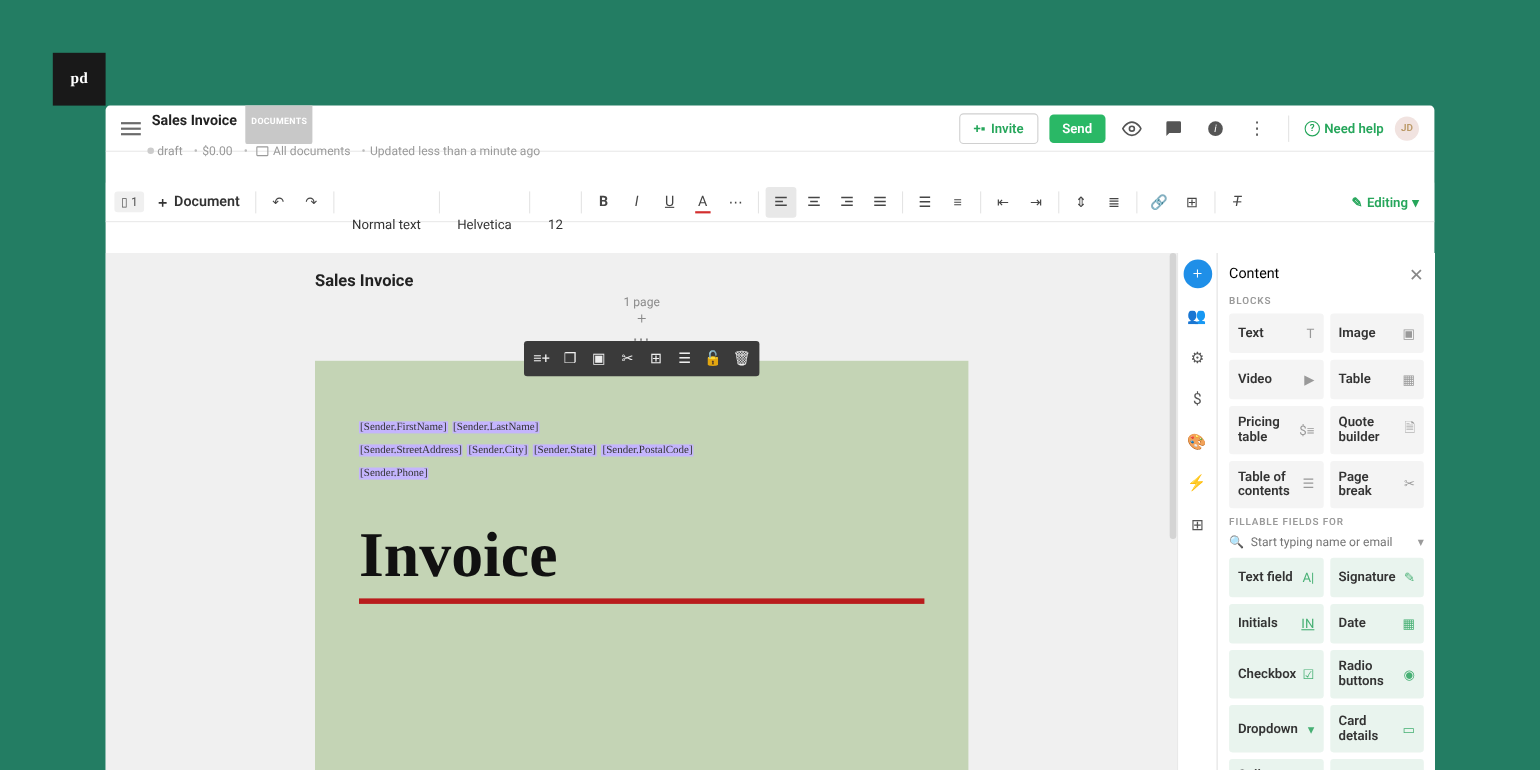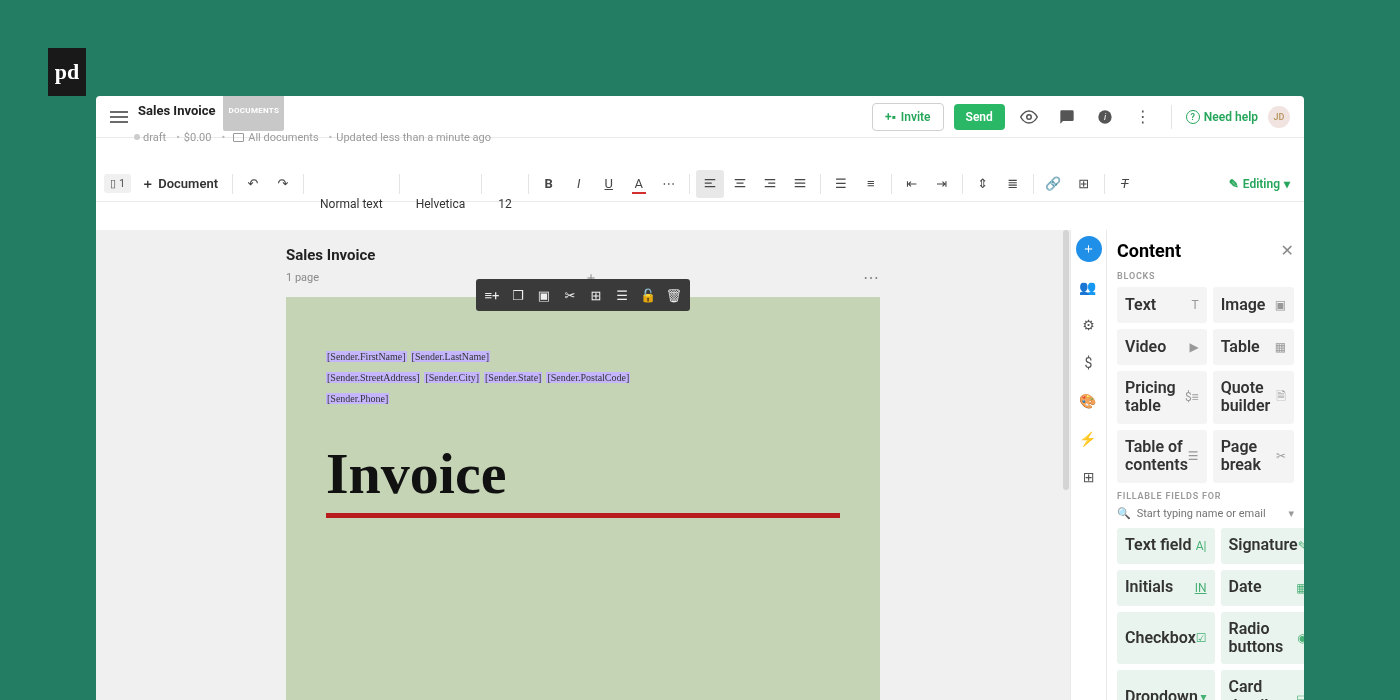--- a/index.html
+++ b/index.html
@@ -1,17 +1,17 @@
 <!DOCTYPE html>
 <html><head>
 <meta charset="utf-8">
 <style>
 * { margin: 0; padding: 0; box-sizing: border-box; font-family: -apple-system, BlinkMacSystemFont, "Segoe UI", Roboto, sans-serif; }
 body { background: #237d63; width: 1400px; height: 700px; overflow: hidden; position: relative; }
-.logo-box { position: absolute; top: 48px; left: 48px; width: 38px; height: 48px; background: #191919; color: #fff; display: flex; align-items: center; justify-content: center; font-size: 22px; font-weight: 600; font-family: serif; }
+.logo-box { position: absolute; top: 48px; left: 48px; width: 48px; height: 48px; background: #191919; color: #fff; display: flex; align-items: center; justify-content: center; font-size: 14px; font-weight: 600; font-family: serif; }
 .app { position: absolute; top: 96px; left: 96px; right: 96px; bottom: 0; background: #fff; display: flex; flex-direction: column; border-radius: 4px 4px 0 0; overflow: hidden; gap: 28px; }
 
 
 .hdr1 { display: flex; align-items: center; padding: 8px 14px; border-bottom: 1px solid #e9e9e9; gap: 10px; height: 42px; }
 .hamburger { width: 18px; display: flex; flex-direction: column; gap: 3px; cursor: pointer; }
 .hamburger span { height: 2px; background: #6b6b6b; }
 .doc-title { font-weight: 700; font-size: 13px; color: #222; }
 .badge { background: #c8c8c8; color: #fff; font-size: 8px; font-weight: 700; padding: 16px 5px; border-radius: 2px; letter-spacing: 0.3px; }
 .meta-row { display: flex; align-items: center; gap: 6px; color: #9a9a9a; font-size: 11px; margin-left: -4px; }
 .meta-row .dot-sep::before { content: "•"; margin: 0 4px; color: #bbb; }
@@ -38,42 +38,42 @@
 .pages-ind { display: inline-flex; align-items: center; gap: 3px; padding: 3px 6px; background: #f0f0f0; border-radius: 3px; font-size: 11px; color: #555; cursor: pointer; }
 .editing { color: #26a65b; font-size: 12px; font-weight: 600; display: inline-flex; align-items: center; gap: 4px; cursor: pointer; margin-right: 6px; }
 .text-color { position: relative; }
 .text-color::after { content: ""; position: absolute; bottom: 4px; left: 7px; right: 7px; height: 2px; background: #d32f2f; }
 
 
 .main { flex: 1; display: flex; background: #f0f0f0; overflow: hidden; }
 .canvas-wrap { flex: 1; overflow: auto; padding: 16px 0 0 0; position: relative; }
 .canvas-header { width: 594px; margin: 0 auto 0 auto; }
 .canvas-title { font-weight: 700; font-size: 15px; color: #222; margin-bottom: 4px; }
-.canvas-sub { font-size: 11px; color: #8a8a8a; display: flex; align-items: center; justify-content: space-between; }
+.canvas-sub { font-size: 11px; color: #8a8a8a; display: flex; align-items: center; justify-content: space-between; flex-direction: column; }
 .canvas { width: 594px; margin: 10px auto 0 auto; background: #c4d4b5; min-height: 560px; padding: 48px 40px; position: relative; }
 .float-toolbar { position: absolute; top: -18px; left: 50%; transform: translateX(-50%); background: #3a3a3a; border-radius: 3px; display: flex; padding: 4px; gap: 2px; }
 .float-toolbar .ft-btn { width: 24px; height: 24px; display: inline-flex; align-items: center; justify-content: center; color: #eee; cursor: pointer; font-size: 13px; }
 .sender-block span { background: #c4b5fd; font-size: 10px; font-family: Georgia, serif; padding: 0 1px; color: #333; }
 .sender-line { margin-bottom: 2px; }
 .inv-title { font-family: Georgia, "Times New Roman", serif; font-size: 58px; font-weight: 700; color: #111; margin-top: 34px; border-bottom: 5px solid #b91c1c; display: block; padding-bottom: 6px; }
 
 
 .rail { width: 36px; background: #fff; border-left: 1px solid #e9e9e9; display: flex; flex-direction: column; align-items: center; padding-top: 6px; gap: 12px; }
 .rail-btn { width: 26px; height: 26px; display: flex; align-items: center; justify-content: center; color: #555; cursor: pointer; border-radius: 50%; font-size: 14px; }
 .rail-btn.primary { background: #1f8fe8; color: #fff; }
 
 
 .panel { width: 198px; background: #fff; border-left: 1px solid #e9e9e9; padding: 10px 10px; overflow: auto; }
 .panel-hdr { display: flex; align-items: center; justify-content: space-between; margin-bottom: 10px; }
-.panel-title { font-weight: 700; font-size: 18px; }
+.panel-title { font-weight: 400; font-size: 13px; }
 .panel-sec { font-size: 9px; color: #9a9a9a; letter-spacing: 0.8px; font-weight: 600; margin: 8px 0 6px 0; }
 .block-grid { display: grid; grid-template-columns: 1fr 1fr; gap: 6px; }
 .block-item { background: #f4f4f4; border-radius: 3px; padding: 8px 8px; display: flex; align-items: center; justify-content: space-between; cursor: pointer; min-height: 36px; }
 .block-item.green { background: #e9f4ee; }
-.block-label { font-size: 16px; font-weight: 600; color: #333; line-height: 1.15; }
+.block-label { font-size: 12px; font-weight: 600; color: #333; line-height: 1.15; }
 .block-ico { color: #999; font-size: 12px; }
 .block-item.green .block-ico { color: #47b074; }
 .search-row { display: flex; align-items: center; gap: 6px; margin: 6px 0 8px 0; color: #9a9a9a; font-size: 11px; }
 .search-row input { border: none; outline: none; flex: 1; font-size: 11px; color: #555; }
 .plus-menu { color: #888; cursor: pointer; font-size: 14px; }
 .dots-menu { color: #888; cursor: pointer; font-size: 16px; letter-spacing: 1px; }
 .scroll-track { position: absolute; right: 1px; top: 0; width: 6px; height: 260px; background: #d4d4d4; border-radius: 3px; }
 </style>
 </head>
 <body>

